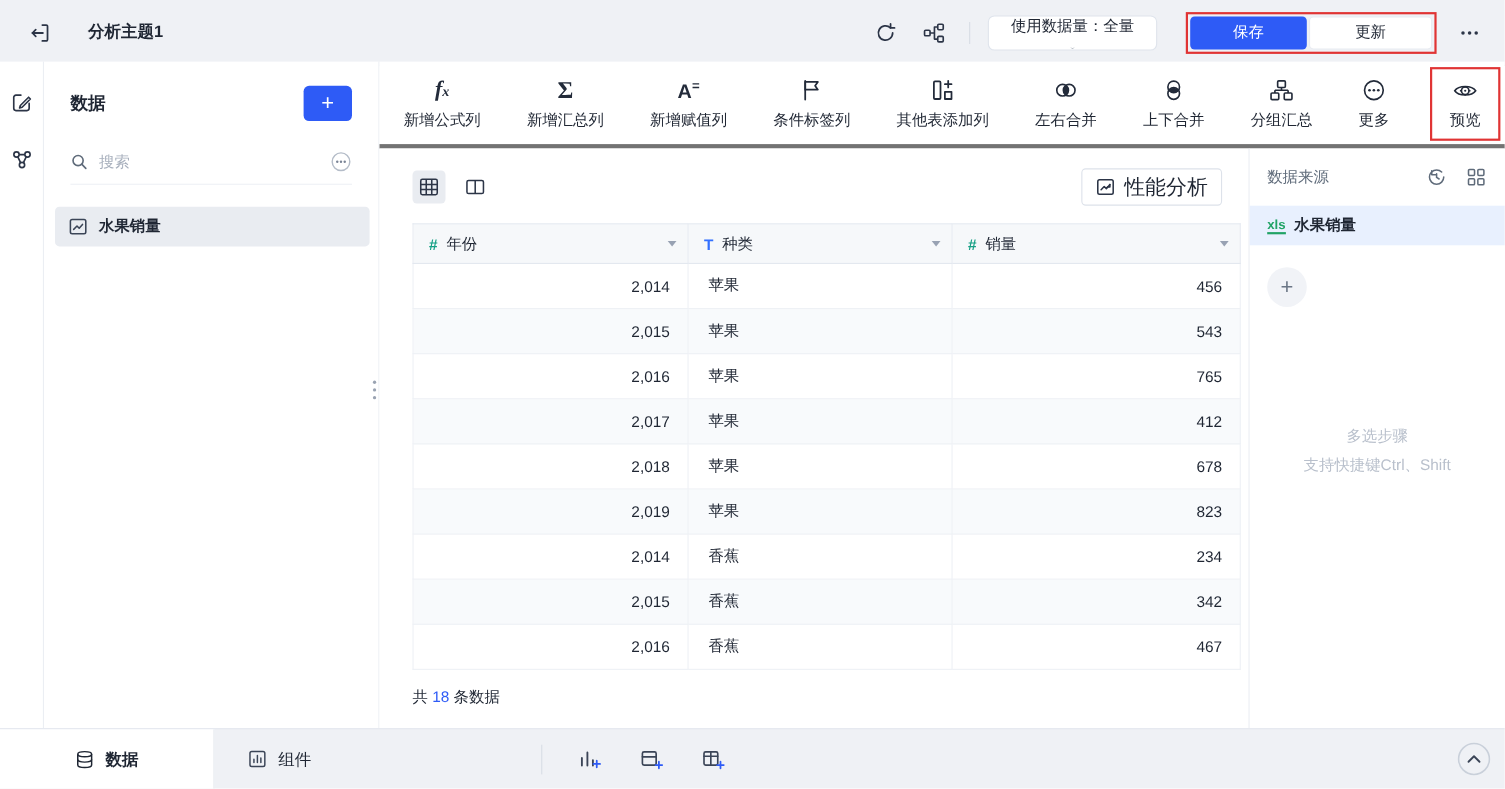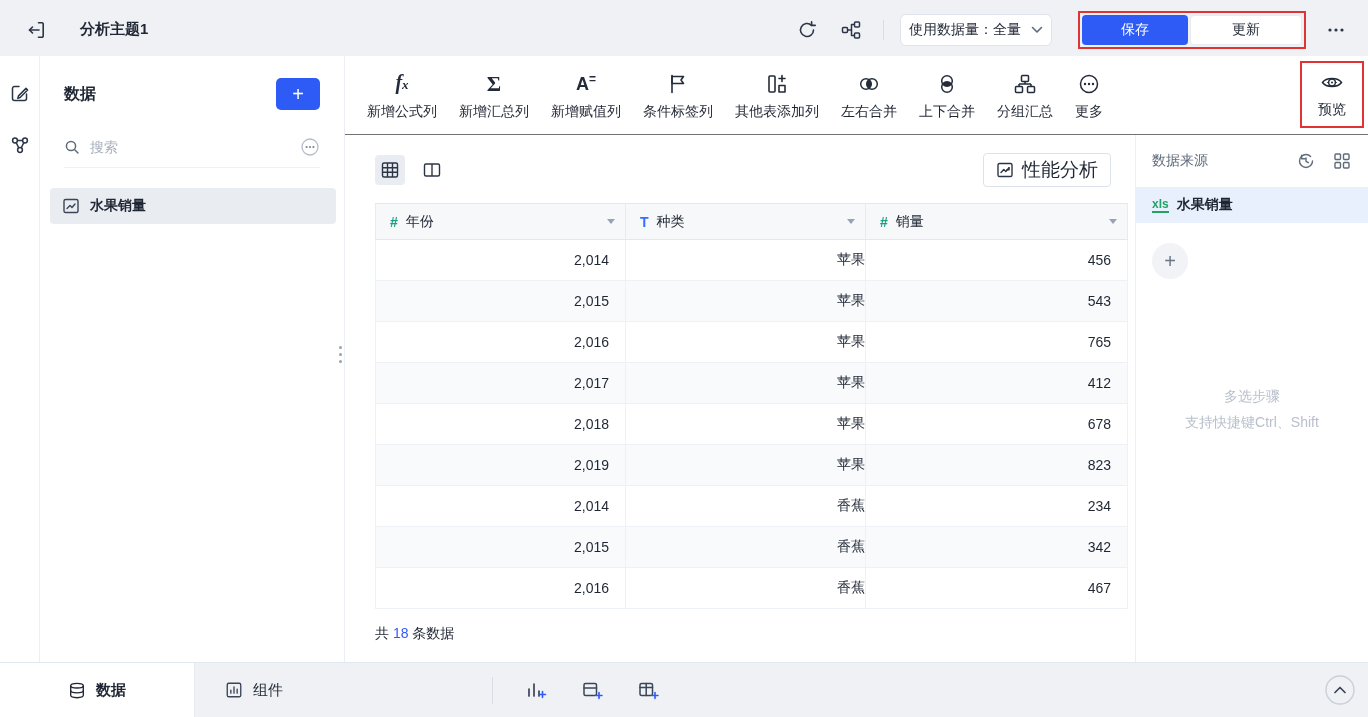--- a/index.html
+++ b/index.html
@@ -9,21 +9,21 @@
 
   
   .topbar { position:absolute; left:0; top:0; width:1368px; height:60px; background:#eff1f5;
             border-bottom:1px solid #e3e7ee; display:flex; align-items:center; }
   .exit-btn { margin-left:20px; width:32px; height:32px; display:flex; align-items:center; justify-content:center; cursor:pointer; }
   .topbar-title { margin-left:28px; font-size:15px; font-weight:700; }
   .tb-spacer { flex:1; }
   .icon-btn { width:32px; height:32px; display:flex; align-items:center; justify-content:center; border-radius:4px; cursor:pointer; }
   .tb-sep { width:1px; height:20px; background:#d8dde5; margin:0 16px; }
   .dropdown { height:32px; background:#fff; border:1px solid #dfe4ec; border-radius:6px;
-              display:flex; align-items:center; gap:10px; padding:0 8px; font-size:14px; cursor:pointer; }
+              display:flex; align-items:center; gap:10px; padding:0 20px; font-size:14px; cursor:pointer;flex-direction:column; }
   .redbox { display:flex; gap:2px; border:2px solid #e03434; padding:2px; margin-left:26px; background:transparent; }
   .btn { height:30px; display:flex; align-items:center; justify-content:center; font-size:14px; border-radius:4px; cursor:pointer; }
   .btn-save { width:106px; background:#2e5bf6; color:#fff; }
   .btn-update { width:112px; background:#fff; color:#1f2633; border:1px solid #e8ebf1; }
   .more-btn { margin:0 16px 0 14px; }
 
   
   .iconstrip { position:absolute; left:0; top:56px; width:40px; height:606px; background:#fff;
                border-right:1px solid #ebeef3; display:flex; flex-direction:column; align-items:center; padding-top:22px; gap:22px; }
   .iconstrip .icon-btn { width:30px; height:30px; }
@@ -39,21 +39,21 @@
                 display:flex; align-items:center; gap:10px; }
   .search-row input { flex:1; border:none; outline:none; font-size:14px; color:#1f2633; background:transparent; }
   .search-row input::placeholder { color:#a8b0bd; }
   .dataset-item { margin:20px 8px 0 10px; height:36px; background:#e9ecf1; border-radius:4px;
                   display:flex; align-items:center; gap:10px; padding:0 12px; font-size:14px; font-weight:700; cursor:pointer; }
   .drag-handle { position:absolute; left:339px; top:346px; display:flex; flex-direction:column; gap:4px; cursor:col-resize; z-index:5; }
   .drag-handle i { width:3px; height:3px; border-radius:50%; background:#9aa3b2; display:block; }
 
   
   .toolbar { position:absolute; left:345px; top:56px; width:1023px; height:79px; background:#fff;
-             border-bottom:1px solid #737373; display:flex; align-items:center; padding-left:22px; gap:22px; }
+             border-bottom:4px solid #737373; display:flex; align-items:center; padding-left:22px; gap:42px; }
   .tool-item { display:flex; flex-direction:column; align-items:center; gap:5px; cursor:pointer; }
   .tool-ic { height:28px; display:flex; align-items:center; justify-content:center; }
   .tool-label { font-size:14px; color:#1f2633; white-space:nowrap; }
   .txticon { font-family:"Liberation Serif","DejaVu Serif",serif; color:#232b3a; line-height:26px; }
   .fx { font-style:italic; font-weight:700; font-size:20px; }
   .fx .x { font-size:13px; }
   .sigma { font-size:22px; font-weight:600; }
   .assign { font-family:"Liberation Sans",sans-serif; font-weight:700; font-size:18px; color:#232b3a; }
   .assign .eq { font-size:12px; vertical-align:super; }
   .preview-box { position:absolute; right:4px; top:5px; border:2px solid #e03434; padding:5px 16px 7px;
@@ -74,21 +74,21 @@
   table.grid th:first-child { border-left:1px solid #e8ecf2; }
   .th-inner { display:flex; align-items:center; gap:8px; padding:0 10px 0 14px; }
   .glyph { font-weight:700; font-size:14px; }
   .g-num { color:#16a085; }
   .g-text { color:#3370ff; }
   .filter-tri { margin-left:auto; width:0; height:0; border-left:4px solid transparent; border-right:4px solid transparent;
                 border-top:5px solid #98a2b3; cursor:pointer; }
   table.grid td { height:41px; border-bottom:1px solid #eef1f5; border-right:1px solid #eef1f5; font-size:14px; }
   table.grid td:first-child { border-left:1px solid #eef1f5; }
   td.num { text-align:right; padding-right:16px; }
-  td.txt { text-align:right; padding-left:18px; }
+  td.txt { text-align:left; padding-left:18px; }
   tbody tr:nth-of-type(even) { background:#f8fafc; }
   .row-count { margin:16px 0 0 30px; font-size:14px; }
   .row-count .count { color:#2e5bf6; }
 
   
   .rightpanel { position:absolute; left:1135px; top:135px; width:233px; height:527px; background:#fff;
                 border-left:1px solid #ebeef3; }
   .rp-head { display:flex; align-items:center; padding:14px 14px 0 16px; }
   .rp-title { font-size:14px; color:#5f6b7a; }
   .rp-icons { margin-left:auto; display:flex; gap:12px; }

